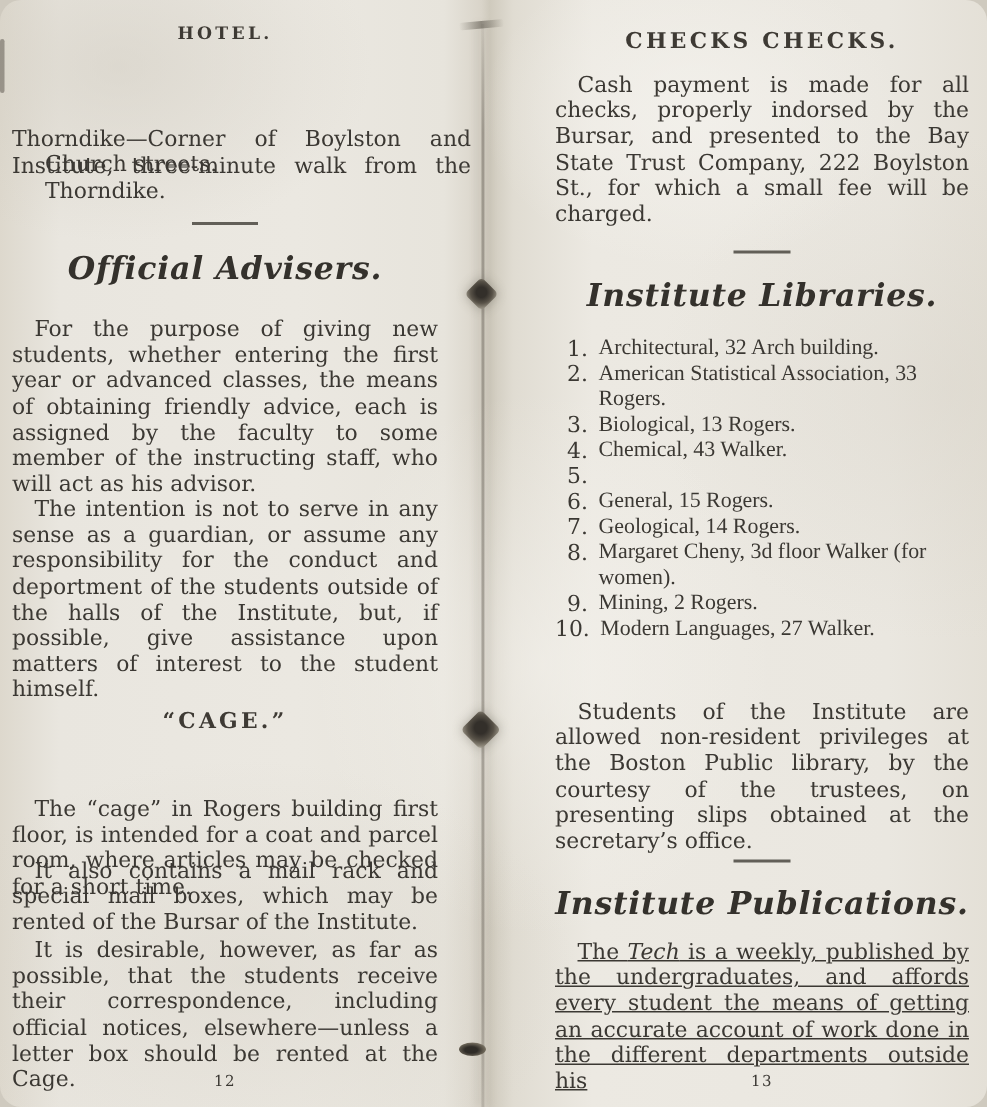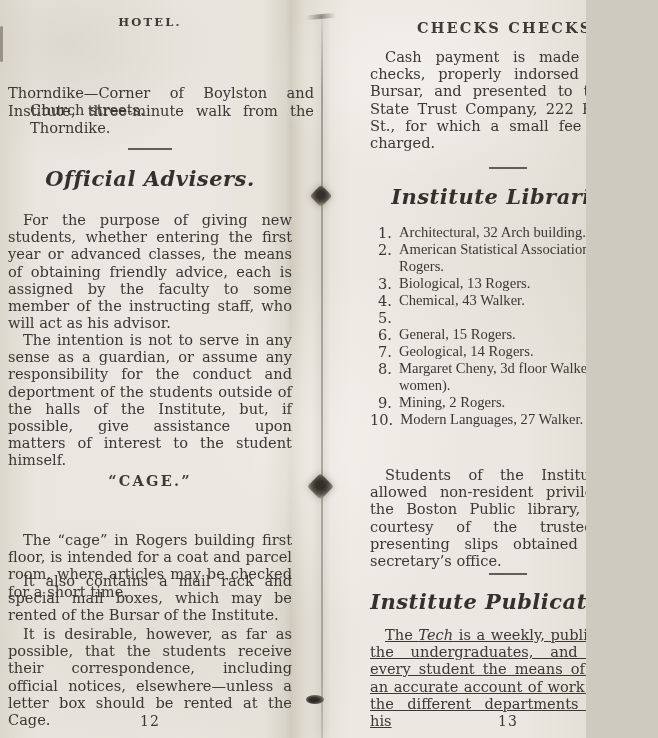--- a/index.html
+++ b/index.html
@@ -7,35 +7,36 @@
     --ink: #3b3833;
     --ink-soft: #55504a;
     --hole: #332f2a;
     --crease: #6e6759;
   }
   html, body { margin: 0; padding: 0; }
   body { background: #cfcabf; }
 
   .scan {
     position: relative;
-    width: 586px;
+    width: 658px;
     height: 738px;
     overflow: hidden;
     font-family: "DejaVu Serif", "Liberation Serif", serif;
     color: var(--ink);
     background:
       radial-gradient(ellipse 260px 180px at 12% 6%, rgba(210,205,194,.55), transparent 65%),
       radial-gradient(ellipse 300px 260px at 96% 35%, rgba(214,209,198,.40), transparent 65%),
       radial-gradient(ellipse 340px 220px at 25% 88%, rgba(212,207,196,.40), transparent 65%),
       radial-gradient(ellipse 200px 150px at 70% 10%, rgba(244,242,237,.8), transparent 70%),
       radial-gradient(ellipse 220px 260px at 55% 60%, rgba(245,243,238,.6), transparent 70%),
       linear-gradient(90deg,
         #ddd8cd 0%, #e9e6df 6%, #ebe8e1 30%, #e7e4dc 45%,
         #d9d4c9 48.8%, #cfcabd 49.6%, #e0dcd2 52%,
         #ece9e2 60%, #eae7e0 90%, #e4e0d7 100%);
+    border-radius: 14px;
   }
 
   .page { position: absolute; top: 0; height: 738px; }
   .page-left  { left: 8px;  width: 284px; }
   .page-right { left: 370px; width: 276px; }
 
   .block { position: absolute; width: 100%; line-height: 17.2px; font-size: 14.6px; }
 
   .para { text-align: justify; margin: 0; }
   .para.first-indent { text-indent: 15px; }
@@ -63,21 +64,21 @@
     position: absolute;
     height: 2px;
     background: #4a463f;
     left: 50%;
     transform: translateX(-50%);
     opacity: .85;
   }
   .rule-lp { width: 44px; }
   .rule-rp { width: 38px; }
 
-  .pagenum { text-align: center; font-size: 14px; letter-spacing: 1px; }
+  .pagenum { text-align: center; font-size: 10px; letter-spacing: 1px; }
 
   
   .lib-list { margin: 0; padding: 0; list-style: none; line-height: 17px; }
   .lib-item { display: flex; align-items: flex-start; }
   .lib-num  { flex: 0 0 22px; text-align: right; margin-right: 7px; }
   .lib-text { flex: 1; font-family: Liberation Serif, serif; }
 
   
   .crease-line {
     position: absolute; left: 321px; top: 16px; bottom: 0; width: 2px;

